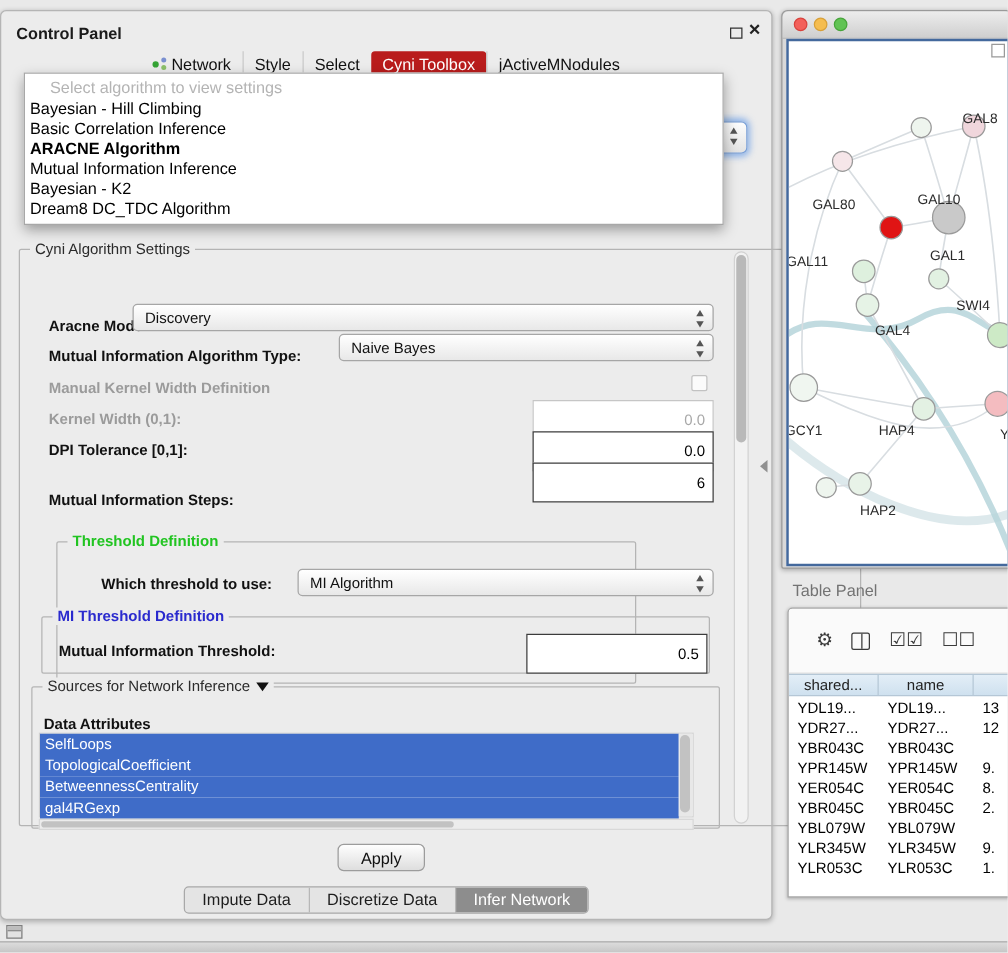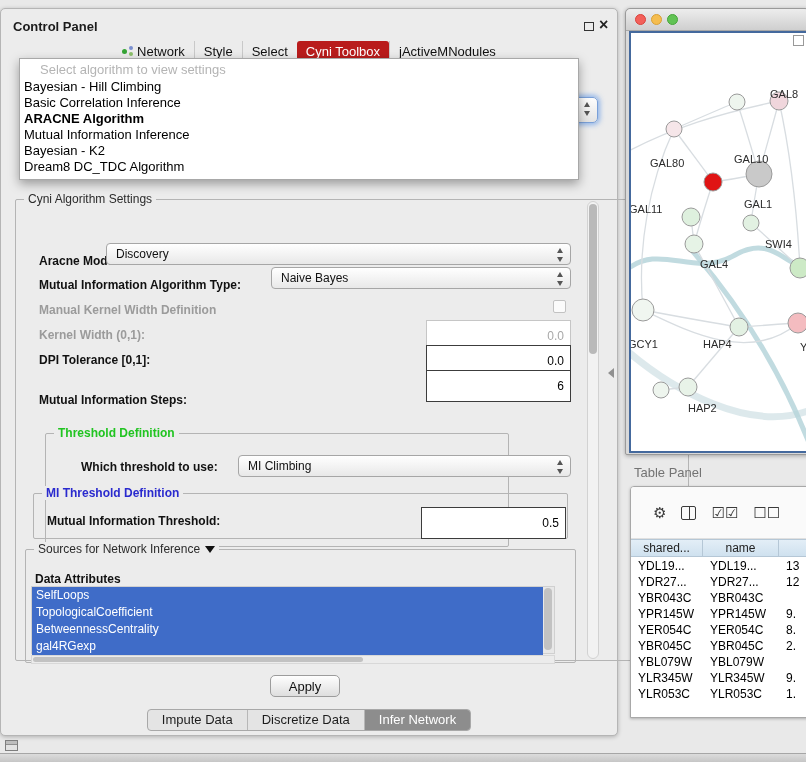--- a/index.html
+++ b/index.html
@@ -187,21 +187,21 @@
 
   <div class="lbl" style="left:38px;top:384px;">Mutual Information Steps:</div>
   <input class="field" style="left: 425px; top: 361px; width: 145px;" value="6">
 
 
   <div class="group" style="left:28px;top:424px;width:464px;height:114px;margin-left:16px;">
     <span class="group-title t-green">Threshold Definition</span>
   </div>
   <div class="lbl" style="left:80px;top:451px;">Which threshold to use:</div>
   <div class="combo" style="left:237px;top:446px;width:333px;">
-    <span>MI Climbing</span>
+    <span>MI Algorithm</span>
     <span class="stepper"></span>
   </div>
 
   <div class="group" style="left:32px;top:484px;width:535px;height:46px;">
     <span class="group-title t-blue">MI Threshold Definition</span>
   </div>
   <div class="lbl" style="left:46px;top:505px;">Mutual Information Threshold:</div>
   <input class="field" style="left: 420px; top: 498px; width: 145px;" value="0.5">
 
   <div class="group" style="left:24px;top:540px;width:551px;height:114px;">

